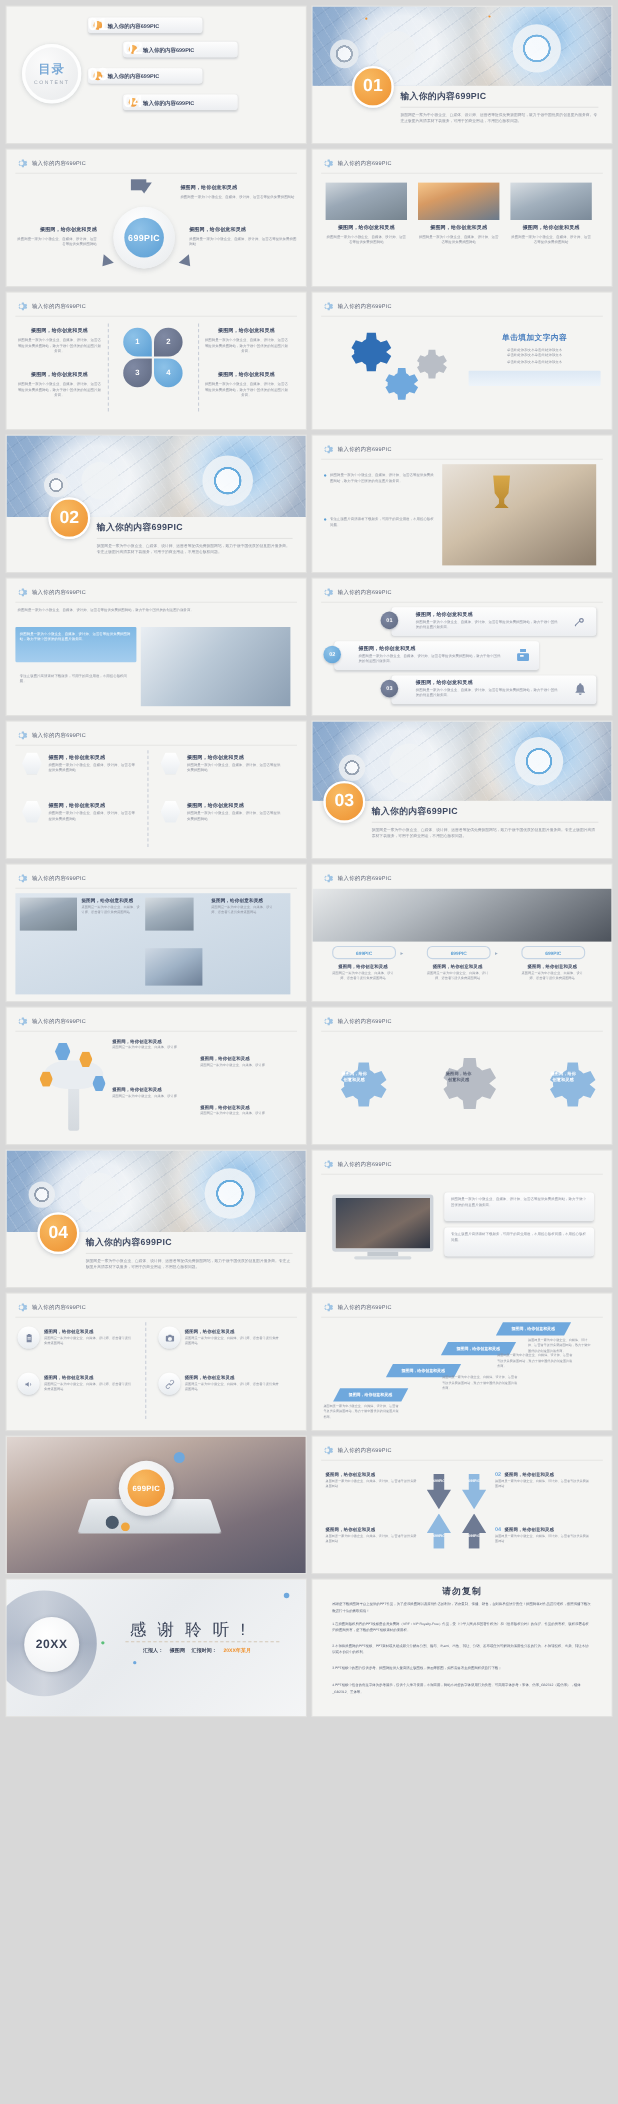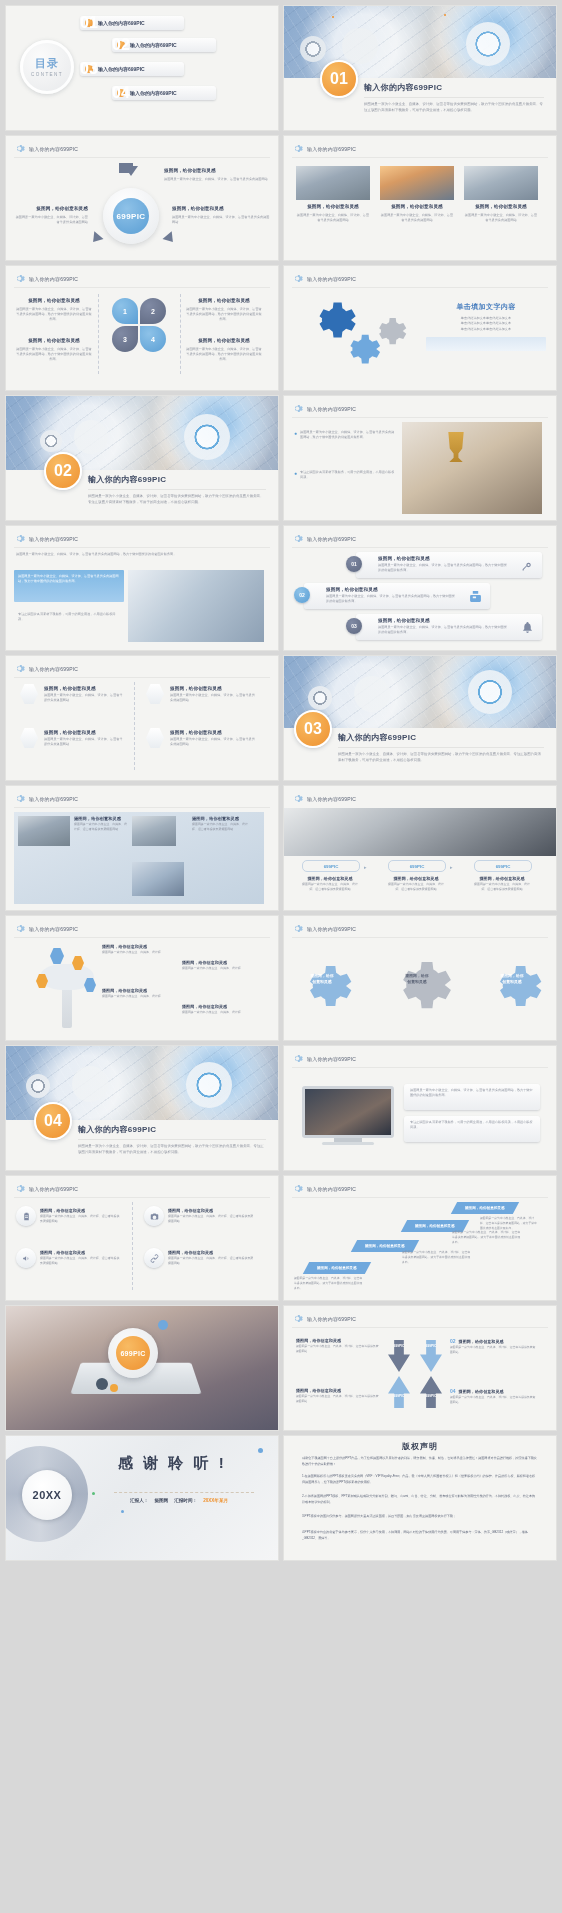--- a/index.html
+++ b/index.html
@@ -651,35 +651,35 @@
         <span class="h3" style="font-size:4px;">摄图网，给你创意和灵感</span>
       </div>
       <div class="bd tiny" style="font-size:2.8px;">摄图网是一家为中小微企业、自媒体、设计师、运营者等提供免费摄图网站</div>
     </div>
   </div>
 
   <div class="slide full">
     <div style="position:absolute;inset:0;background:linear-gradient(135deg,#f2f4f6 0%,#e8ebee 45%,#f4f5f6 100%);"></div>
     <div style="position:absolute;left:-14px;top:10px;width:96px;height:96px;border-radius:50%;background:conic-gradient(from 0deg,#b9c2d0,#8d9ab0 25%,#c7cdd8 50%,#9aa6bb 75%,#b9c2d0);opacity:.72;"></div>
     <div style="position:absolute;left:16px;top:34px;width:50px;height:50px;border-radius:50%;background:radial-gradient(circle at 40% 32%,#fff,#eef0f2);box-shadow:0 1px 4px rgba(70,80,95,.3);display:flex;align-items:center;justify-content:center;font-size:11px;font-weight:bold;color:#3a4358;letter-spacing:.5px;">20XX</div>
-    <div style="position:absolute;left:112px;top:18px;font-size:15px;font-weight:bold;color:#3a4358;letter-spacing:3px;">感 谢 聆 听 !</div>
+    <div style="position:absolute;left:112px;top:36px;font-size:15px;font-weight:normal;color:#3a4358;letter-spacing:3px;">感 谢 聆 听 !</div>
     <div class="dashh" style="left:108px;top:56px;width:140px;"></div>
     <div style="position:absolute;left:124px;top:62px;display:flex;gap:6px;font-size:4.6px;font-weight:bold;color:#3a4358;">
       <span>汇报人：</span>
       <span>摄图网</span>
       <span>汇报时间：</span>
       <span style="color:#f0922e;">20XX年某月</span>
     </div>
     <div class="dot" style="left:86px;top:56px;width:3px;height:3px;background:#5bbf7a;"></div>
     <div class="dot" style="left:252px;top:12px;width:5px;height:5px;background:#6fa8dd;"></div>
     <div class="dot" style="left:115px;top:74px;width:3px;height:3px;background:#6fa8dd;"></div>
   </div>
 
   <div class="slide">
-    <div style="position:absolute;left:0;right:0;top:5px;text-align:center;font-size:8px;font-weight:bold;color:#3a4358;letter-spacing:1px;">版权声明</div>
+    <div style="position:absolute;left:0;right:0;top:5px;text-align:center;font-size:8px;font-weight:bold;color:#3a4358;letter-spacing:1px;">请勿复制</div>
     <div style="position:absolute;left:18px;right:18px;top:20px;font-size:3.1px;line-height:1.85;color:#5c6478;">感谢您下载摄图网平台上提供的PPT作品，为了您和摄图网以及原创作者的利益，请勿复制、传播、销售，否则将承担法律责任！摄图网将对作品进行维权，按照传播下载次数进行十倍的索取赔偿！</div>
     <div style="position:absolute;left:18px;right:18px;top:38px;font-size:3.1px;line-height:1.85;color:#5c6478;">1.在摄图网版权所有的PPT模板是会员免费网（VRF：VIP Royalty-Free）作品，受《中华人民共和国著作权法》和《世界版权公约》的保护。作品的所有权、版权和署名权归摄图网所有，您下载的是PPT模板素材的使用权。</div>
     <div style="position:absolute;left:18px;right:18px;top:58px;font-size:3.1px;line-height:1.85;color:#5c6478;">2.不得将摄图网的PPT模板、PPT素材或其组成部分分解再分割、赠与、出ami、出售、转让、分销、发布或任何可解释为滥用性分发的行为。不得转授权、出卖、转让本协议或本协议中的权利。</div>
     <div style="position:absolute;left:18px;right:18px;top:78px;font-size:3.1px;line-height:1.85;color:#5c6478;">3.PPT模板中的图片仅供参考。摄图网提供大量高清正版图模，插画等配图，如有需要请至摄图网权依自行下载；</div>
     <div style="position:absolute;left:18px;right:18px;top:94px;font-size:3.1px;line-height:1.85;color:#5c6478;">4.PPT模板中包含的创意字体为参考展示，仅供个人学习使用，不得商用，网站不对您的字体使用行为负责。可商用字体参考：宋体、仿宋_GB2312（或仿宋），楷体_GB2312、黑体等。</div>
   </div>
 
 </div>
 
 </body></html>

